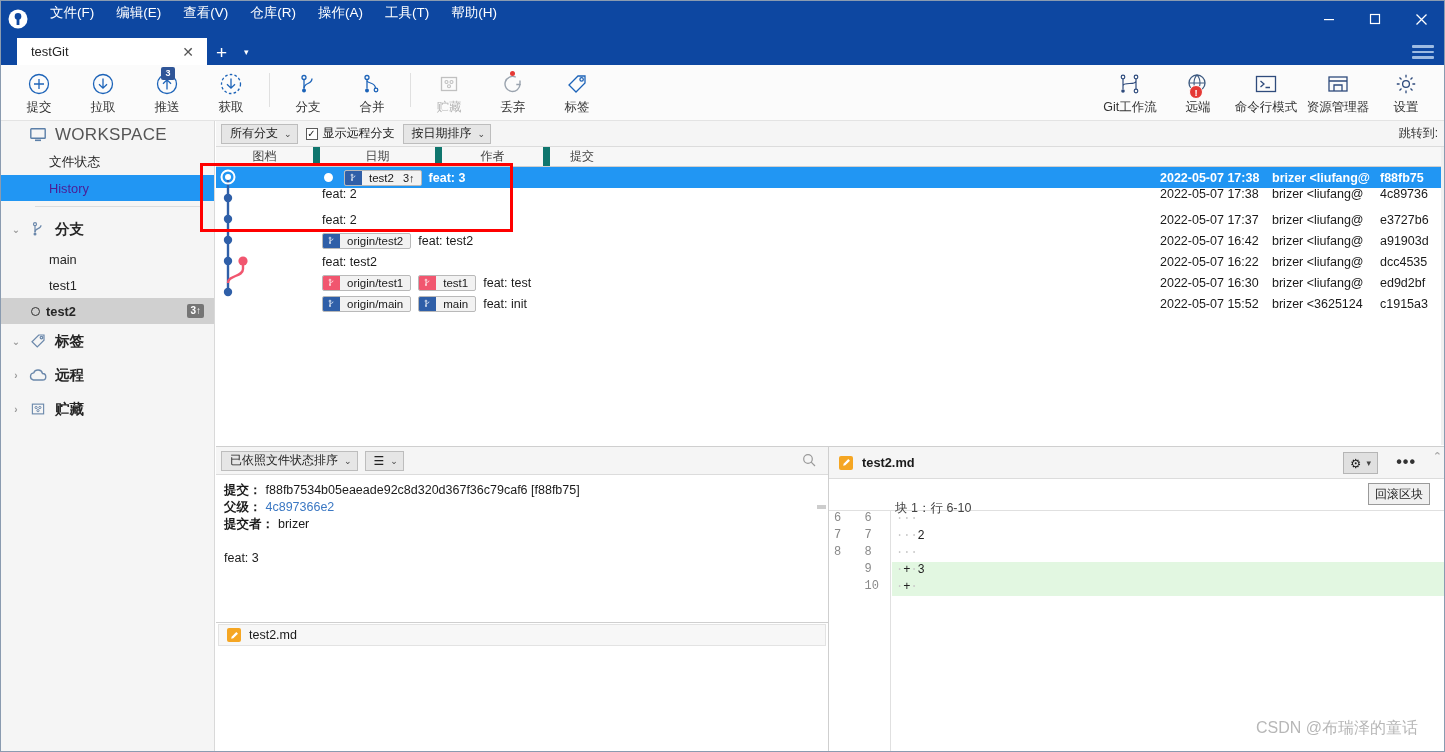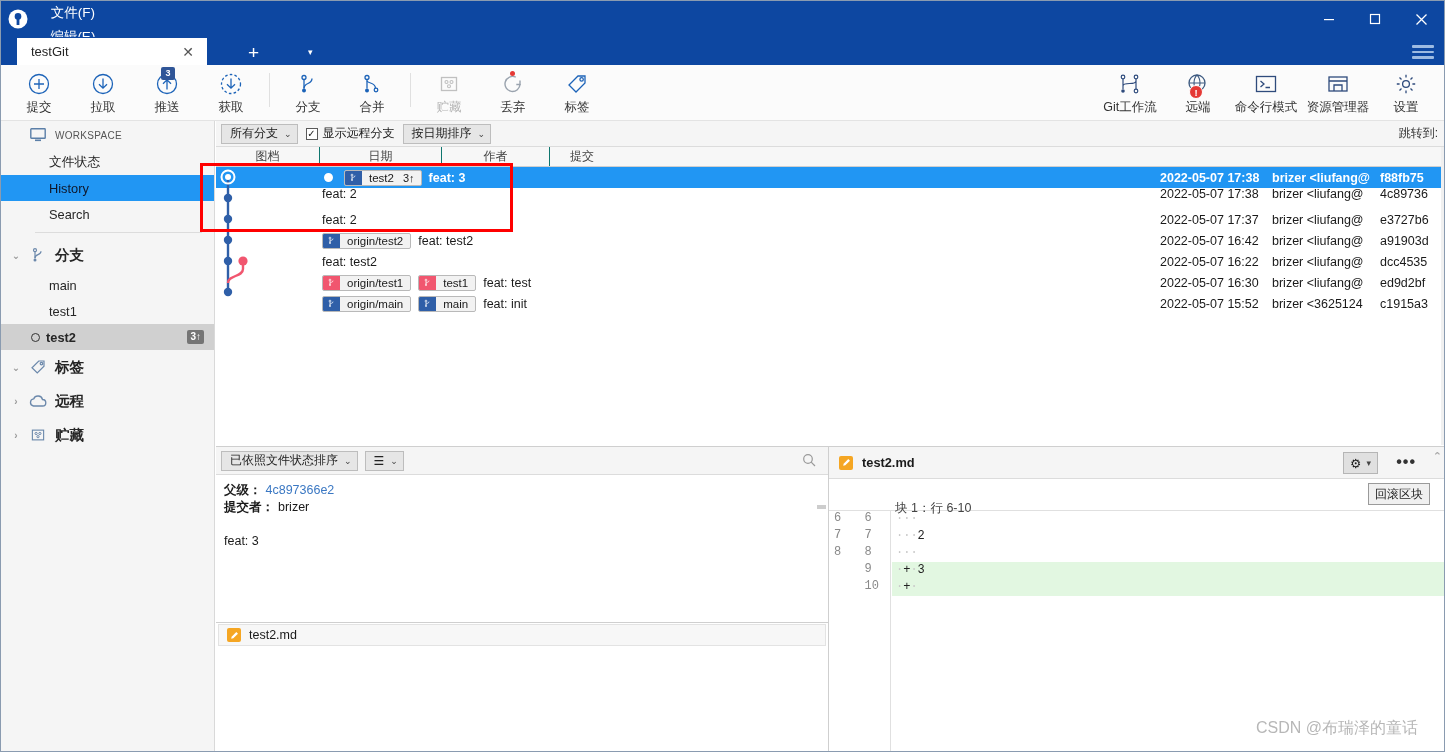--- a/index.html
+++ b/index.html
@@ -24,39 +24,39 @@
   .titlebar {
     position: absolute; left: 0; top: 0; width: 1443px; height: 36px;
     background: #0d47a1;
     display: flex; align-items: center;
   }
   .app-logo {
     width: 34px; height: 36px;
     display: flex; align-items: center; justify-content: center;
   }
   .app-logo svg { display: block; }
-  .menubar { display: flex; align-items: center; height: 36px; margin-left: 4px; flex-direction: column; }
+  .menubar { display: flex; align-items: flex-start; height: 36px; margin-left: 4px; }
   .menu-item {
     color: #ffffff; font-size: 13.5px; padding: 3px 11px;
     white-space: nowrap; cursor: default;
   }
   .winctrls {
     position: absolute; right: 0; top: 0; height: 36px;
     display: flex; align-items: stretch;
   }
   .winbtn {
     width: 46px; height: 36px; display: flex; align-items: center; justify-content: center;
     color: #ffffff;
   }
 
   
   .tabbar {
     position: absolute; left: 0; top: 36px; width: 1443px; height: 28px;
     background: #0d47a1;
-    display: flex; align-items: flex-end; gap: 32px;
+    display: flex; align-items: flex-end;
   }
   .tab {
     margin-left: 16px;
     background: #ffffff;
     height: 27px; min-width: 190px;
     display: flex; align-items: center; justify-content: space-between;
     padding: 0 8px 0 14px;
     font-size: 13px; color: #262626;
   }
   .tab-close { color: #555; font-size: 14px; padding: 0 5px; line-height: 1; }
@@ -113,23 +113,23 @@
     overflow: hidden;
   }
   .sb-row {
     height: 24px; display: flex; align-items: center;
     font-size: 12.8px; color: #262626; padding-left: 4px; position: relative;
   }
   .sb-chev {
     width: 22px; text-align: center; color: #9a9a9a; font-size: 10px; flex: 0 0 22px;
   }
   .sb-icon { width: 22px; display:flex; align-items:center; justify-content:center; flex: 0 0 22px; }
-  .sb-ws { height: 28px; font-size: 10px; color: #555; letter-spacing: .3px; }
+  .sb-ws { height: 28px; font-size: 17px; color: #555; letter-spacing: .3px; }
   .sb-leaf { padding-left: 48px; height: 26px; }
-  .sb-leaf.sel { background: #2196f3; color: #0f172a; }
+  .sb-leaf.sel { background: #2196f3; color: #4c1d95; }
   .sb-leaf.grey { background: #d0d0d0; font-weight: bold; padding-left: 30px; }
   .sb-group { height: 34px; font-size: 14.5px; font-weight: bold; }
   .sb-divider { height:1px; background:#dcdcdc; margin: 5px 12px 5px 34px; }
   .sb-badge {
     position: absolute; right: 10px;
     background: #757575; color: #fff; font-size: 10px; font-weight: bold;
     border-radius: 2px; padding: 1px 3px; line-height: 12px;
   }
   .sb-bullet { width: 9px; height: 9px; border: 1.6px solid #333; border-radius: 50%; margin-right: 6px; }
 
@@ -153,21 +153,21 @@
   .jumpto {
     position: absolute; right: 6px; font-size: 12px; color: #333;
   }
 
   
   .table-head {
     position: absolute; left: 215px; top: 146px; width: 1228px; height: 20px;
     background: #f7f7f7; border-bottom: 1px solid #cfcfcf;
     display: flex; font-size: 12px; color: #444;
   }
-  .th { display: flex; align-items: center; justify-content: center; border-right: 1px solid #0f766e; height: 100%; }
+  .th { display: flex; align-items: center; justify-content: center; border-right: 7px solid #0f766e; height: 100%; }
   .commit-list {
     position: absolute; left: 215px; top: 166px; width: 1228px; height: 278px;
     background: #ffffff; overflow: hidden;
   }
   .crow {
     position: absolute; left: 0; width: 1228px; height: 21px;
     display: flex; align-items: center; font-size: 12.5px; color: #1a1a1a;
   }
   .crow.sel { background: #2196f3; color: #ffffff; font-weight: bold; }
   .c-graph { width: 104px; height: 21px; flex: 0 0 104px; }
@@ -503,23 +503,20 @@
         </svg>
       </div>
       <span style="margin-left:6px">WORKSPACE</span>
     </div>
 
     <div class="sb-row sb-leaf">
       <span>文件状态</span>
     </div>
     <div class="sb-row sb-leaf sel">
       <span>History</span>
-    </div>
-    <div class="sb-row sb-leaf">
-      <span>Search</span>
     </div>
 
     <div class="sb-divider"></div>
 
     <div class="sb-row sb-group">
       <div class="sb-chev">⌄</div>
       <div class="sb-icon">
         <svg width="18" height="18" viewBox="0 0 24 24">
           <circle cx="8" cy="5.5" r="2" fill="none" stroke="#6b88ab" stroke-width="1.6"></circle>
           <circle cx="8" cy="18.5" r="2" fill="#6b88ab"></circle>
@@ -775,20 +772,24 @@
         <svg width="14" height="14" viewBox="0 0 14 14">
           <circle cx="6" cy="6" r="4.3" fill="none" stroke="#9a9a9a" stroke-width="1.2"></circle>
           <path d="M9.2 9.2 L13 13" stroke="#9a9a9a" stroke-width="1.2"></path>
         </svg>
       </div>
     </div>
 
     <div class="ll-body">
       <div class="ll-scroll"></div>
       <div class="kv">
+        <span class="k">提交：</span>
+        <span class="v">f88fb7534b05eaeade92c8d320d367f36c79caf6 [f88fb75]</span>
+      </div>
+      <div class="kv">
         <span class="k">父级：</span>
         <span class="v lnk">4c897366e2</span>
       </div>
       <div class="kv">
         <span class="k">提交者：</span>
         <span class="v">brizer</span>
       </div>
       <div style="height:17px"></div>
       <div>feat: 3</div>
     </div>

